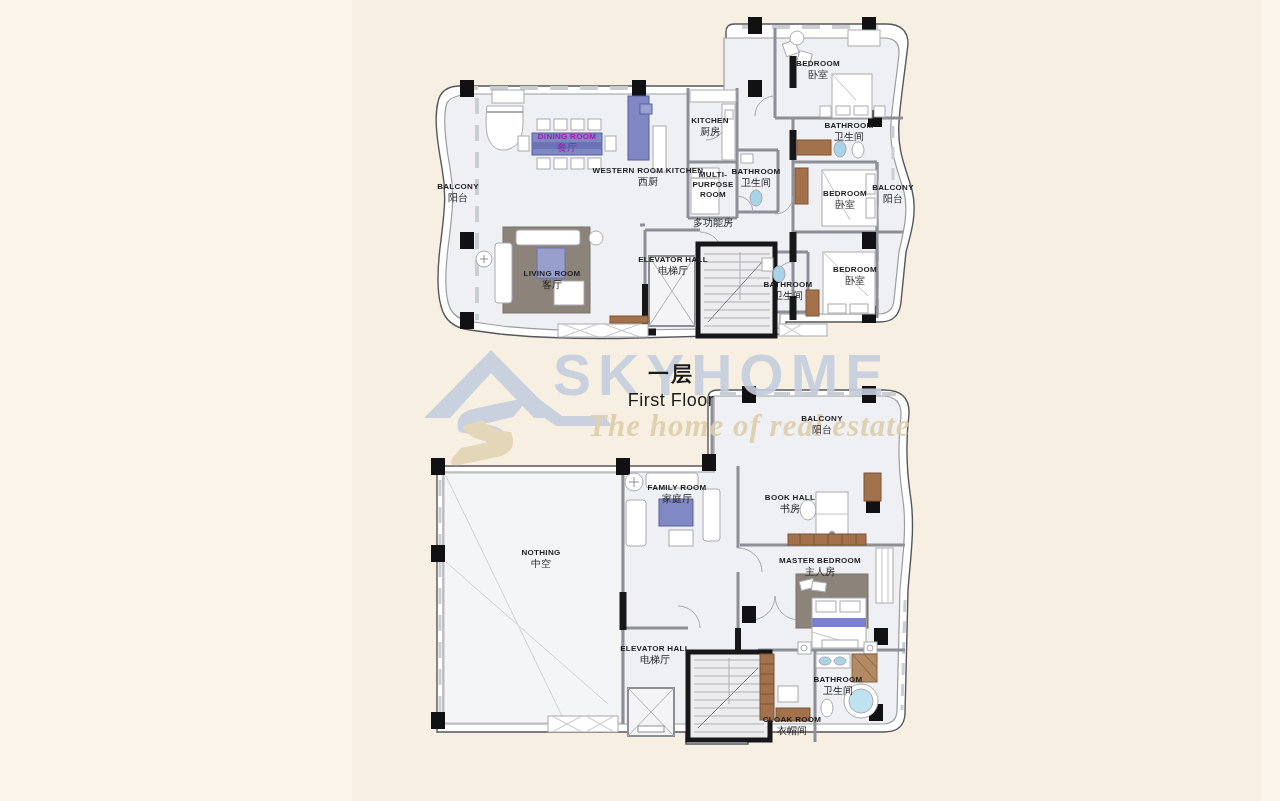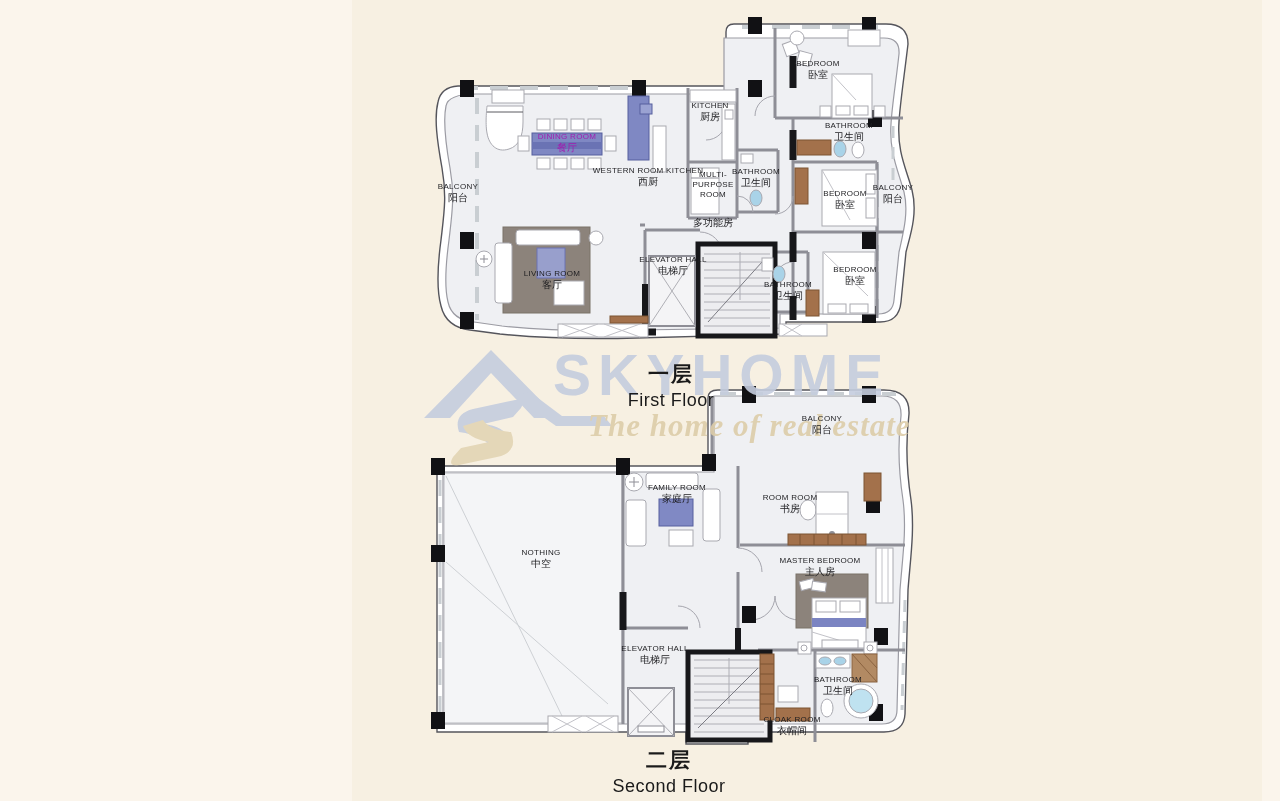--- a/index.html
+++ b/index.html
@@ -3,21 +3,21 @@
 <meta charset="utf-8">
 <style>
   html,body{margin:0;padding:0;}
   body{width:1280px;height:801px;position:relative;overflow:hidden;
        background:#f7f0e2;font-family:"Liberation Sans",sans-serif;}
   .band{position:absolute;top:0;height:801px;background:#fbf5ec;}
   #stage{position:absolute;left:0;top:0;width:1280px;height:801px;}
   svg{position:absolute;left:0;top:0;}
   .room-label{position:absolute;transform:translate(-50%,-50%);text-align:center;
       color:#1d1d20;line-height:1.25;z-index:30;}
-  .room-label .en{display:block;font-size:8px;letter-spacing:.3px;white-space:nowrap;}
+  .room-label .en{display:block;font-size:8px;letter-spacing:.3px;white-space:nowrap;font-weight:bold;}
   .room-label .zh{display:block;font-size:10px;}
   .room-label.light{color:#a21caf;}
   .room-label.wrap .en{white-space:normal;width:56px;margin:17px auto;}
   .floor-title{position:absolute;transform:translate(-50%,-50%);text-align:center;
       color:#1a1a1a;z-index:30;}
   .floor-title .zh{display:block;font-size:21px;font-weight:bold;letter-spacing:2px;}
   .floor-title .en{display:block;font-size:18px;letter-spacing:.5px;margin-top:2px;}
   #watermark{position:absolute;left:0;top:0;width:1280px;height:801px;z-index:20;
       pointer-events:none;opacity:.9;}
   #wm-brand{position:absolute;left:553px;top:342px;font-size:57px;font-weight:bold;
@@ -306,21 +306,21 @@
     <span class="zh">阳台</span>
   </div>
   <div class="room-label light" style="left:567px;top:143px">
     <span class="en">DINING ROOM</span>
     <span class="zh">餐厅</span>
   </div>
   <div class="room-label" style="left:648px;top:177px">
     <span class="en">WESTERN ROOM KITCHEN</span>
     <span class="zh">西厨</span>
   </div>
-  <div class="room-label" style="left:710px;top:112px">
+  <div class="room-label" style="left:710px;top:127px">
     <span class="en">KITCHEN</span>
     <span class="zh">厨房</span>
   </div>
   <div class="room-label wrap" style="left:713px;top:191px">
     <span class="en">MULTI-PURPOSE ROOM</span>
     <span class="zh">多功能房</span>
   </div>
   <div class="room-label" style="left:756px;top:178px">
     <span class="en">BATHROOM</span>
     <span class="zh">卫生间</span>
@@ -360,21 +360,21 @@
 
   <div class="room-label" style="left:822px;top:425px">
     <span class="en">BALCONY</span>
     <span class="zh">阳台</span>
   </div>
   <div class="room-label" style="left:677px;top:494px">
     <span class="en">FAMILY ROOM</span>
     <span class="zh">家庭厅</span>
   </div>
   <div class="room-label" style="left:790px;top:504px">
-    <span class="en">ROOM ROOM</span>
+    <span class="en">BOOK HALL</span>
     <span class="zh">书房</span>
   </div>
   <div class="room-label" style="left:820px;top:567px">
     <span class="en">MASTER BEDROOM</span>
     <span class="zh">主人房</span>
   </div>
   <div class="room-label" style="left:541px;top:559px">
     <span class="en">NOTHING</span>
     <span class="zh">中空</span>
   </div>
@@ -388,18 +388,14 @@
   </div>
   <div class="room-label" style="left:838px;top:686px">
     <span class="en">BATHROOM</span>
     <span class="zh">卫生间</span>
   </div>
 
   <div class="floor-title" style="left:671px;top:385px">
     <span class="zh">一层</span>
     <span class="en">First Floor</span>
   </div>
-  <div class="floor-title" style="left:669px;top:771px">
-    <span class="zh">二层</span>
-    <span class="en">Second Floor</span>
-  </div>
 
 </div>
 
 </body></html>

